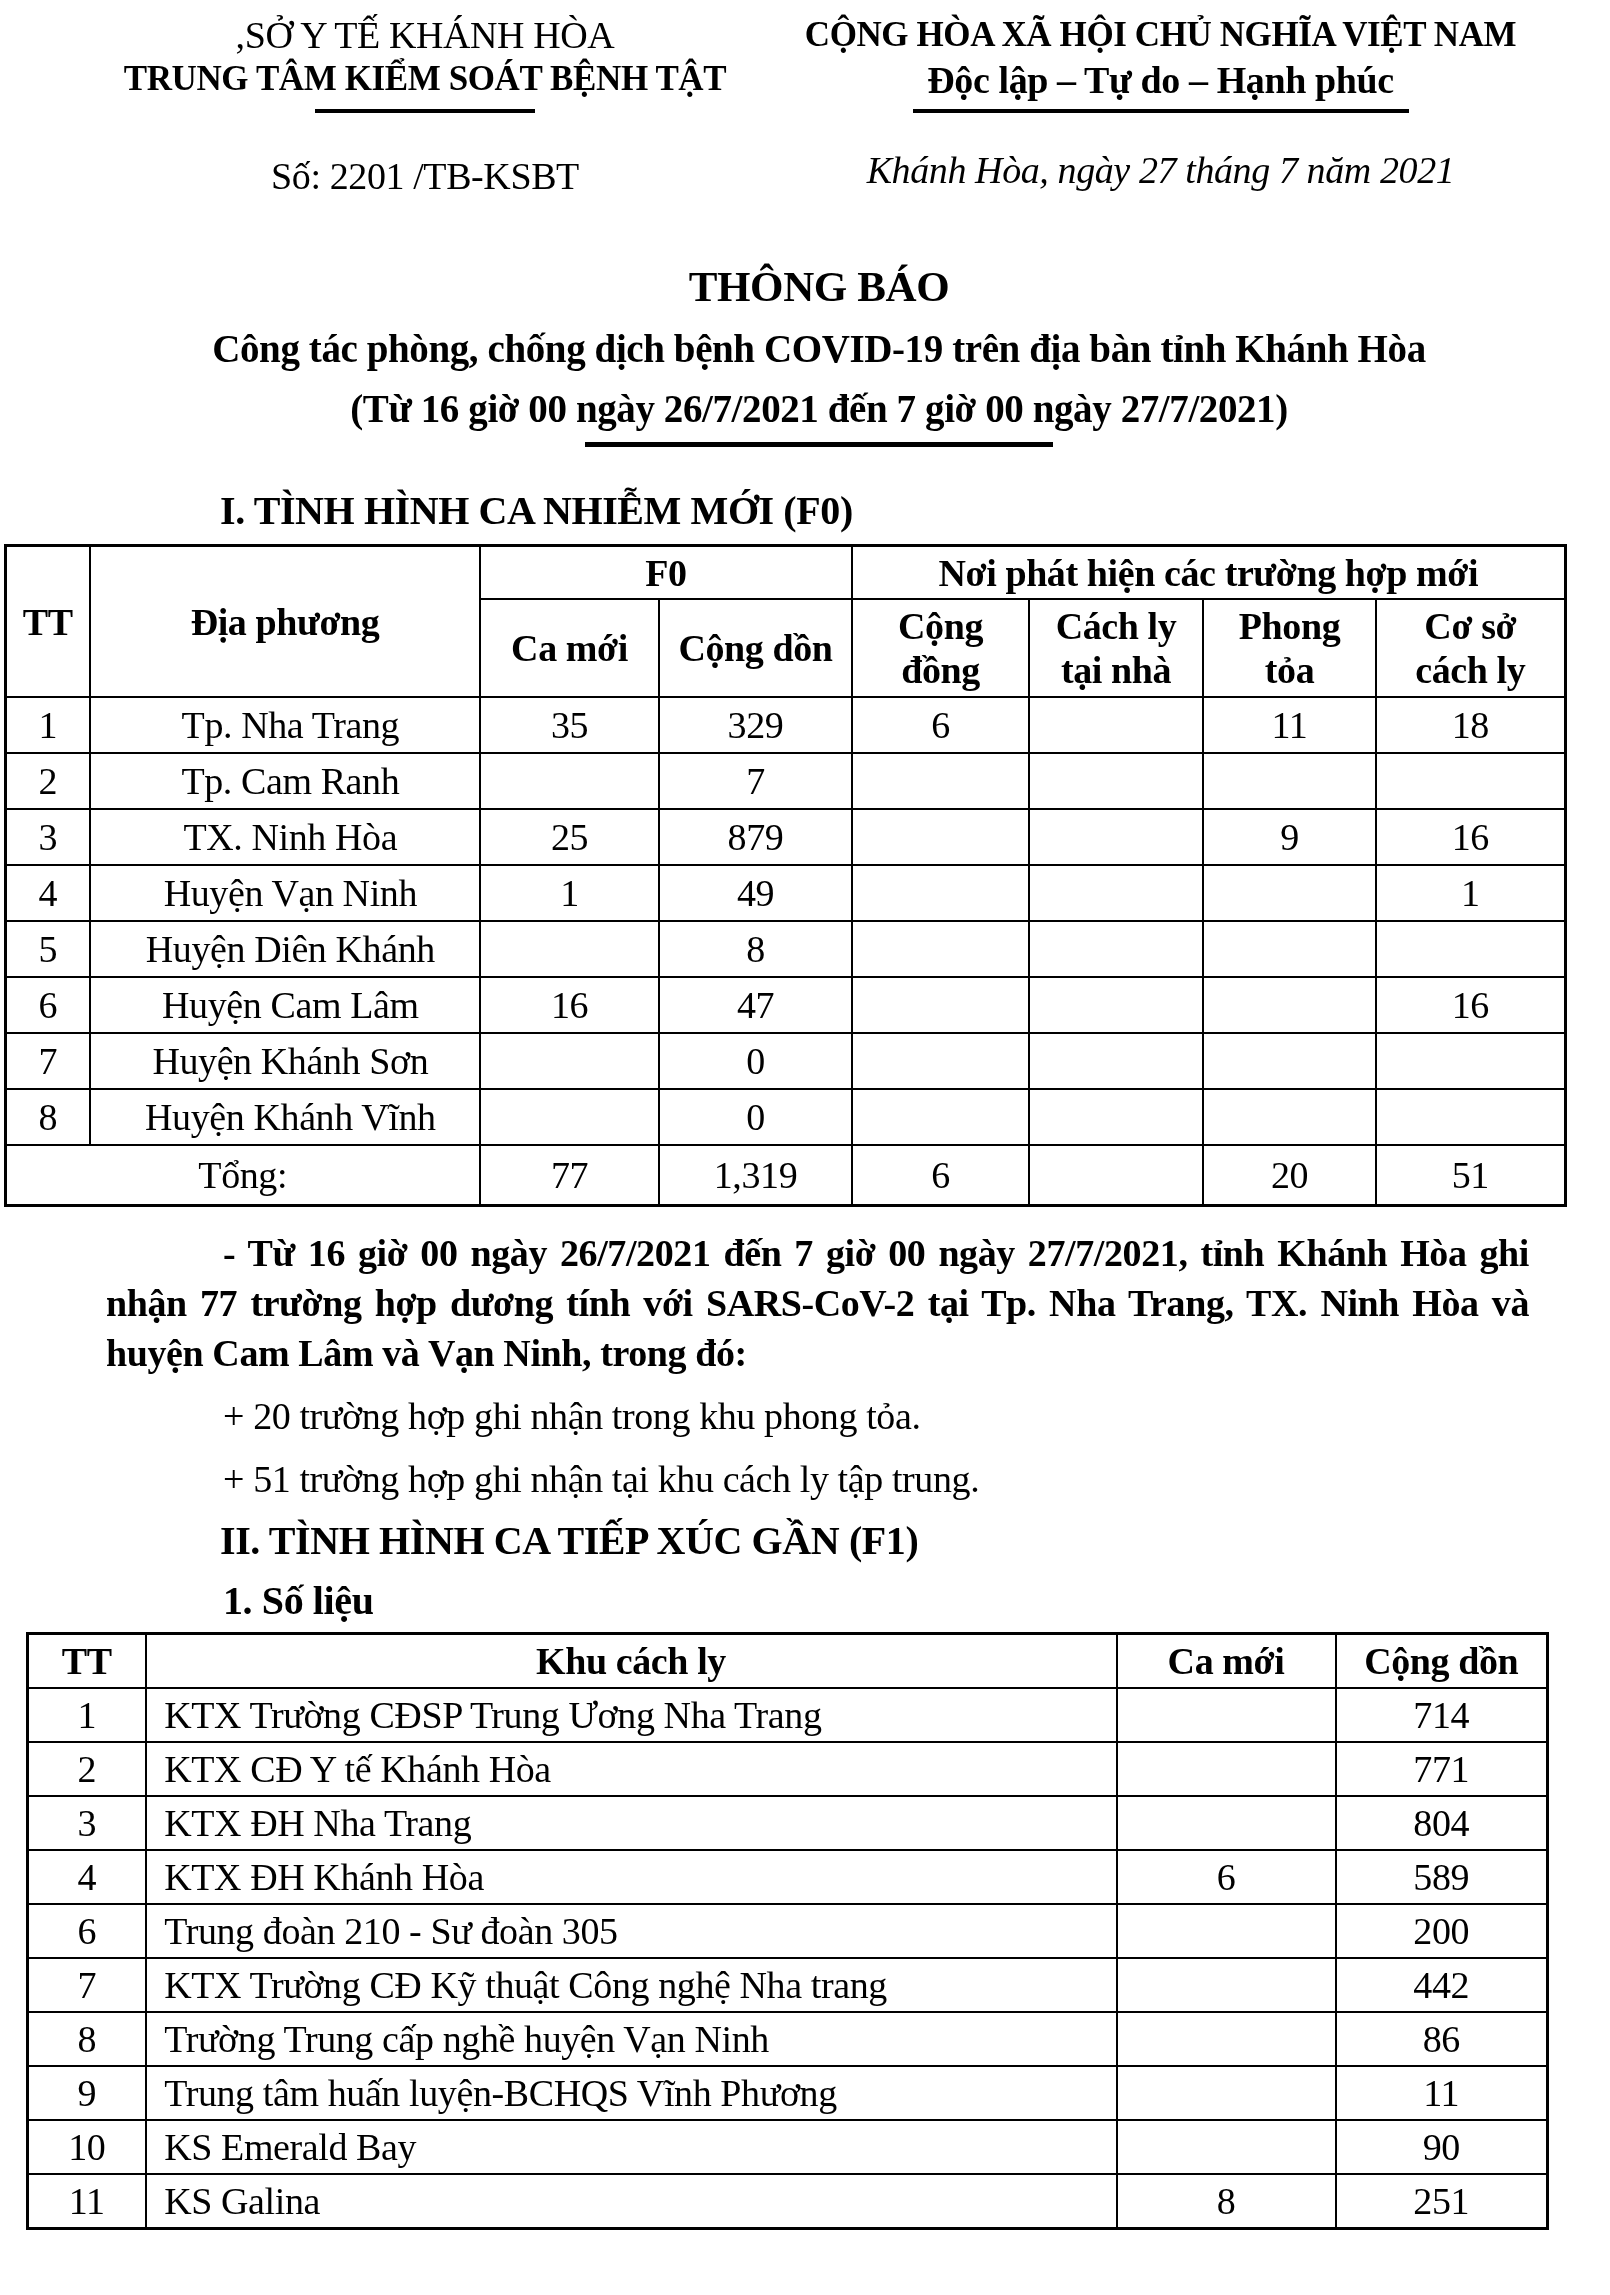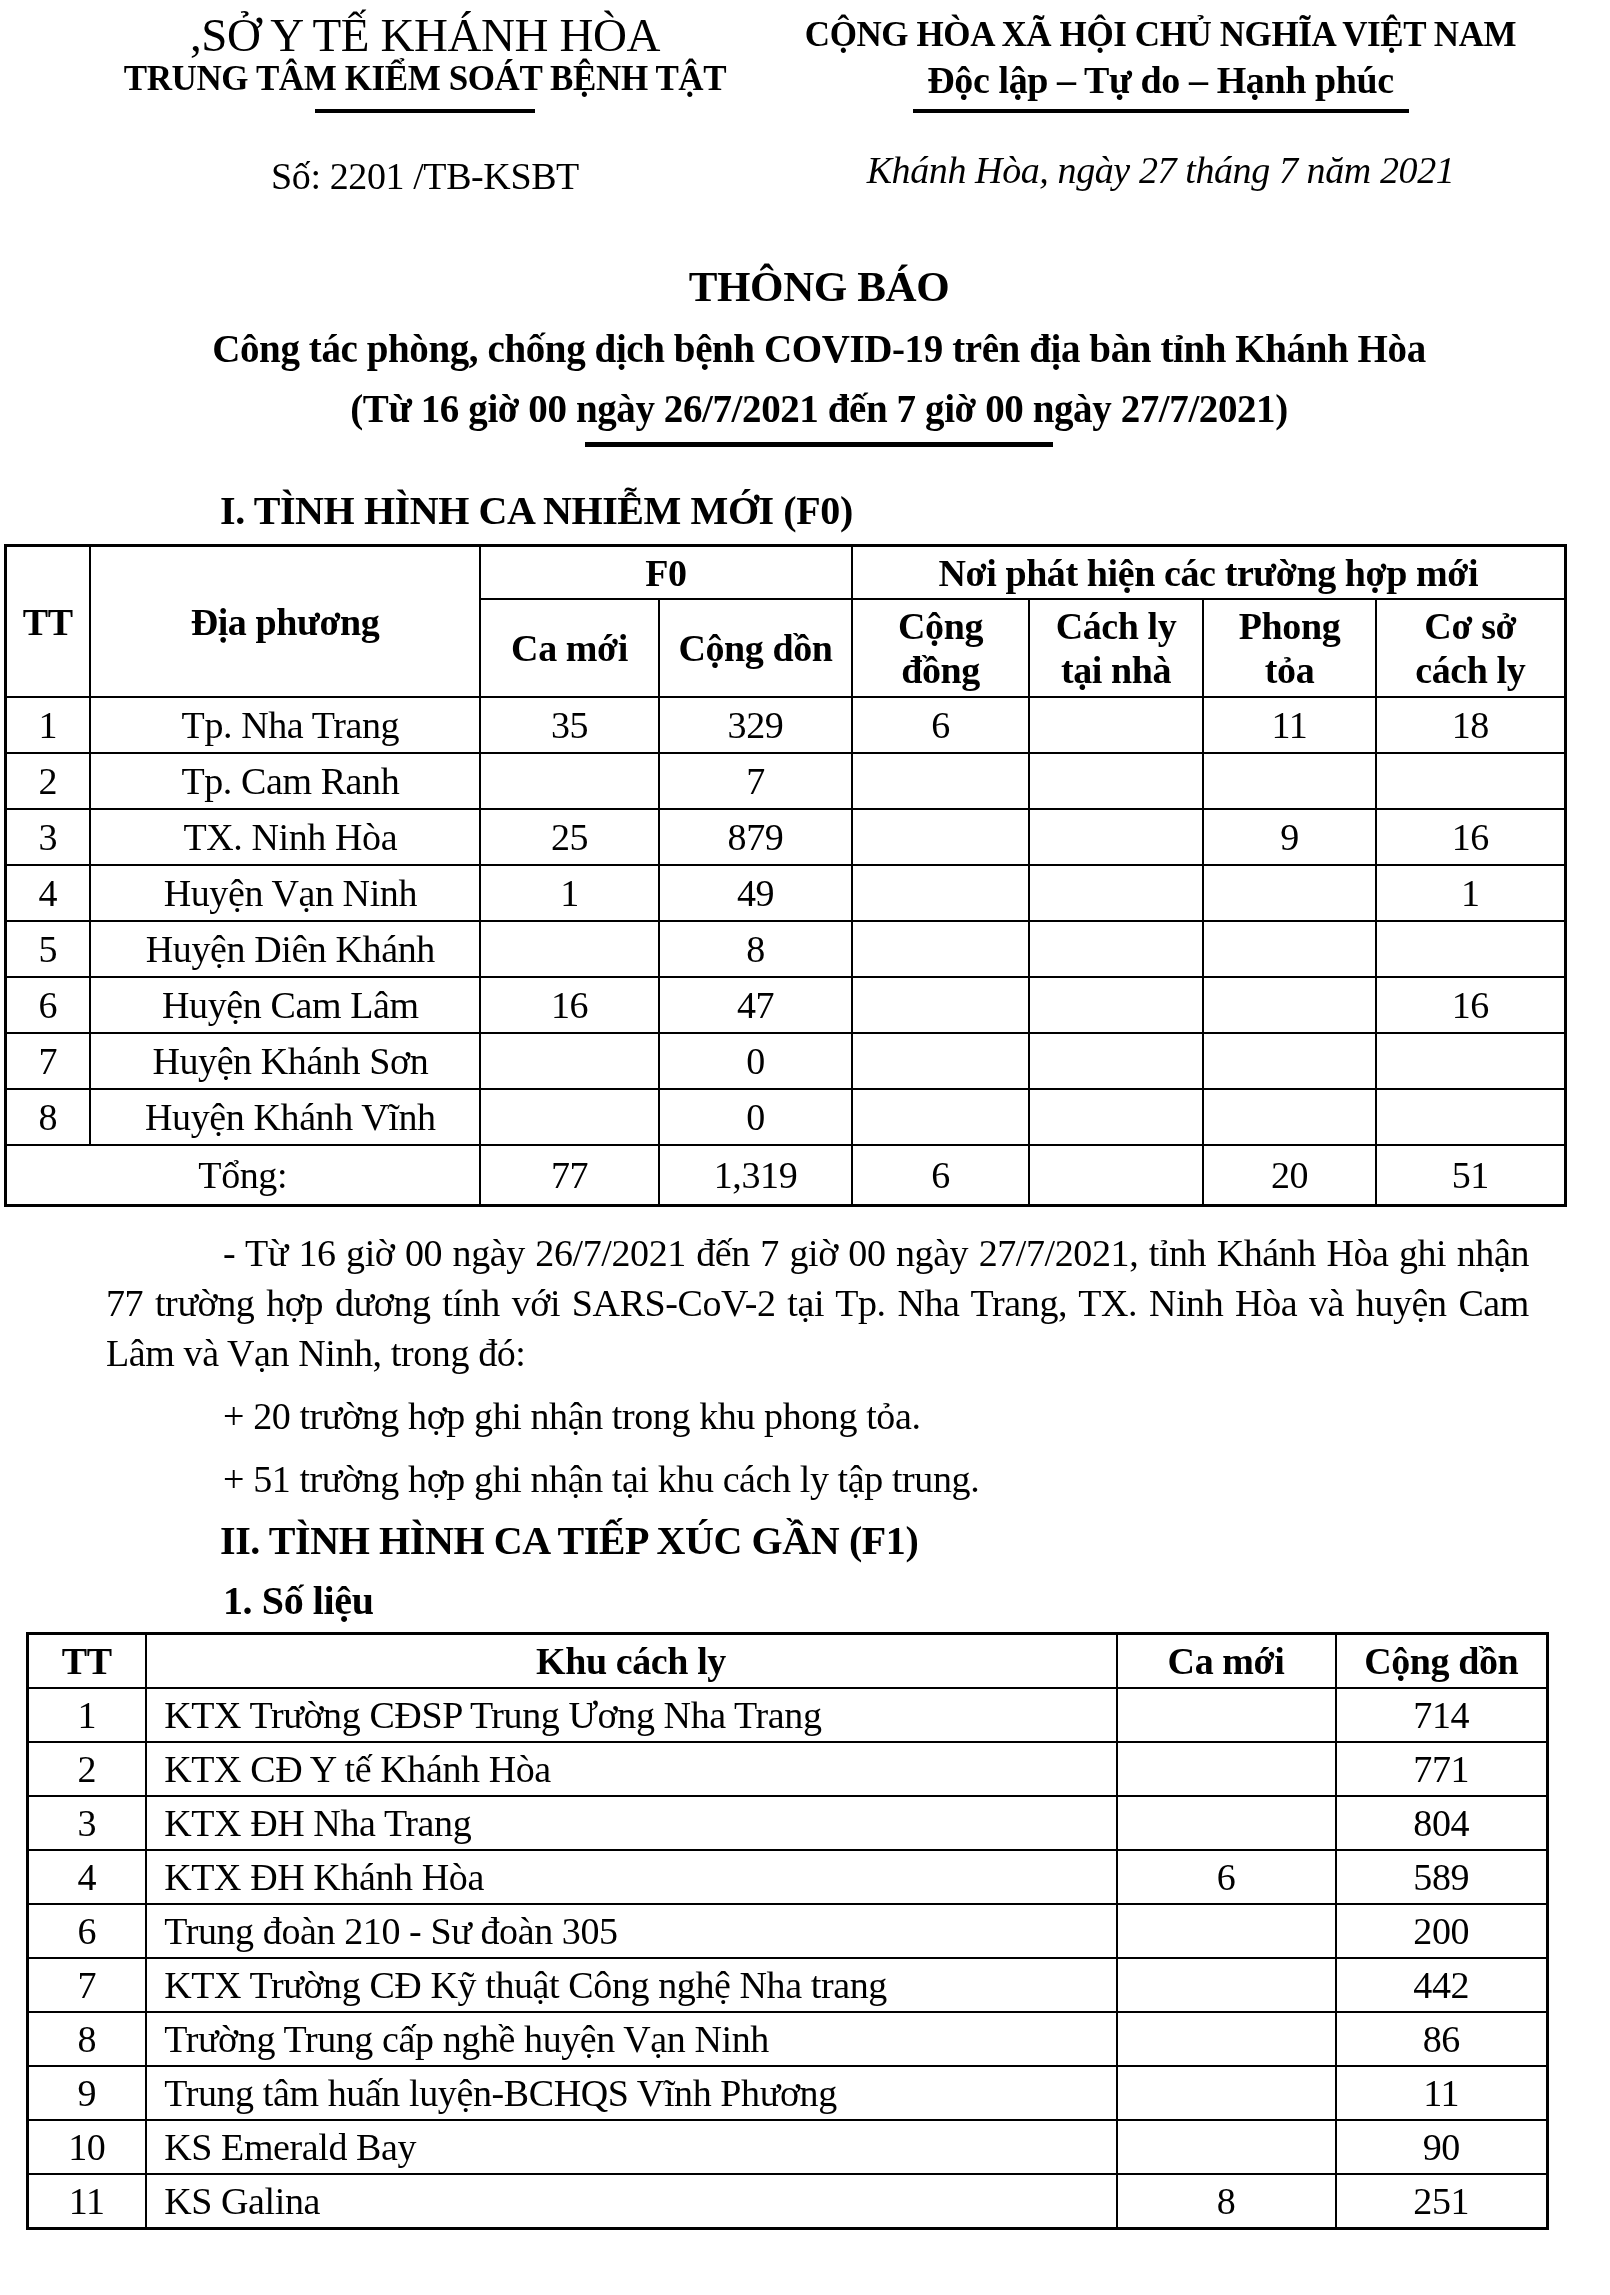--- a/index.html
+++ b/index.html
@@ -10,21 +10,21 @@
     background:#ffffff;
     color:#000;
     font-family:"Liberation Serif", serif;
     overflow:hidden;
     letter-spacing:-0.4px;
   }
   
   .header-row { display:flex; justify-content:space-between; padding:12.8px 50px 0 99px; }
   .header-left  { width:652px;  text-align:center; }
   .header-right { width:801px; text-align:center; }
-  .hl1 { font-size:47px; line-height:44px; }
+  .hl1 { font-size:38px; line-height:44px; }
   .hl2 { font-size:35px; line-height:44px; font-weight:bold; white-space:nowrap; }
   .hr1 { font-size:35px; line-height:44px; font-weight:bold; white-space:nowrap; }
   .hr2 { font-size:38px; line-height:47px; font-weight:bold; }
   .rule { background:#000; height:3.5px; }
   .rule-left  { width:220px; margin:8.5px auto 0; }
   .rule-right { width:496px; margin:5.7px auto 0; }
   .doc-number { margin-top:41px; font-size:38px; }
   .date-line  { margin-top:35px; font-size:38px; font-style:italic; }
   
   .title-block { text-align:center; margin-top:62px;padding-left:27px; }
@@ -45,21 +45,21 @@
   .t1 tbody td { height:54px; }
   .t1 td.cell-area { text-align:center; padding-left:17.7px; }
   .t1 .total-row td { height:58px; font-weight:normal;margin-left:32px; }
   .t2 { margin:5.7px 0 0 26px; width:1519px; }
   .t2 thead th { height:52px; font-weight:bold; }
   .t2 tbody td { height:52px; }
   .t2 td.cell-zone { text-align:left; padding-left:17.7px; }
   
   .para { font-size:38px; line-height:50px; text-align:justify;
           margin:12.8px 82px 0 106px; text-indent:117px; }
-  .para-first { margin-top:21px; }
+  .para-first { margin-top:21px;font-weight:bold; }
 </style>
 </head>
 <body>
 
 <div class="page">
 
   <div class="header-row">
     <div class="header-left">
       <div class="hl1">,SỞ Y TẾ KHÁNH HÒA</div>
       <div class="hl2">TRUNG TÂM KIỂM SOÁT BỆNH TẬT</div>

